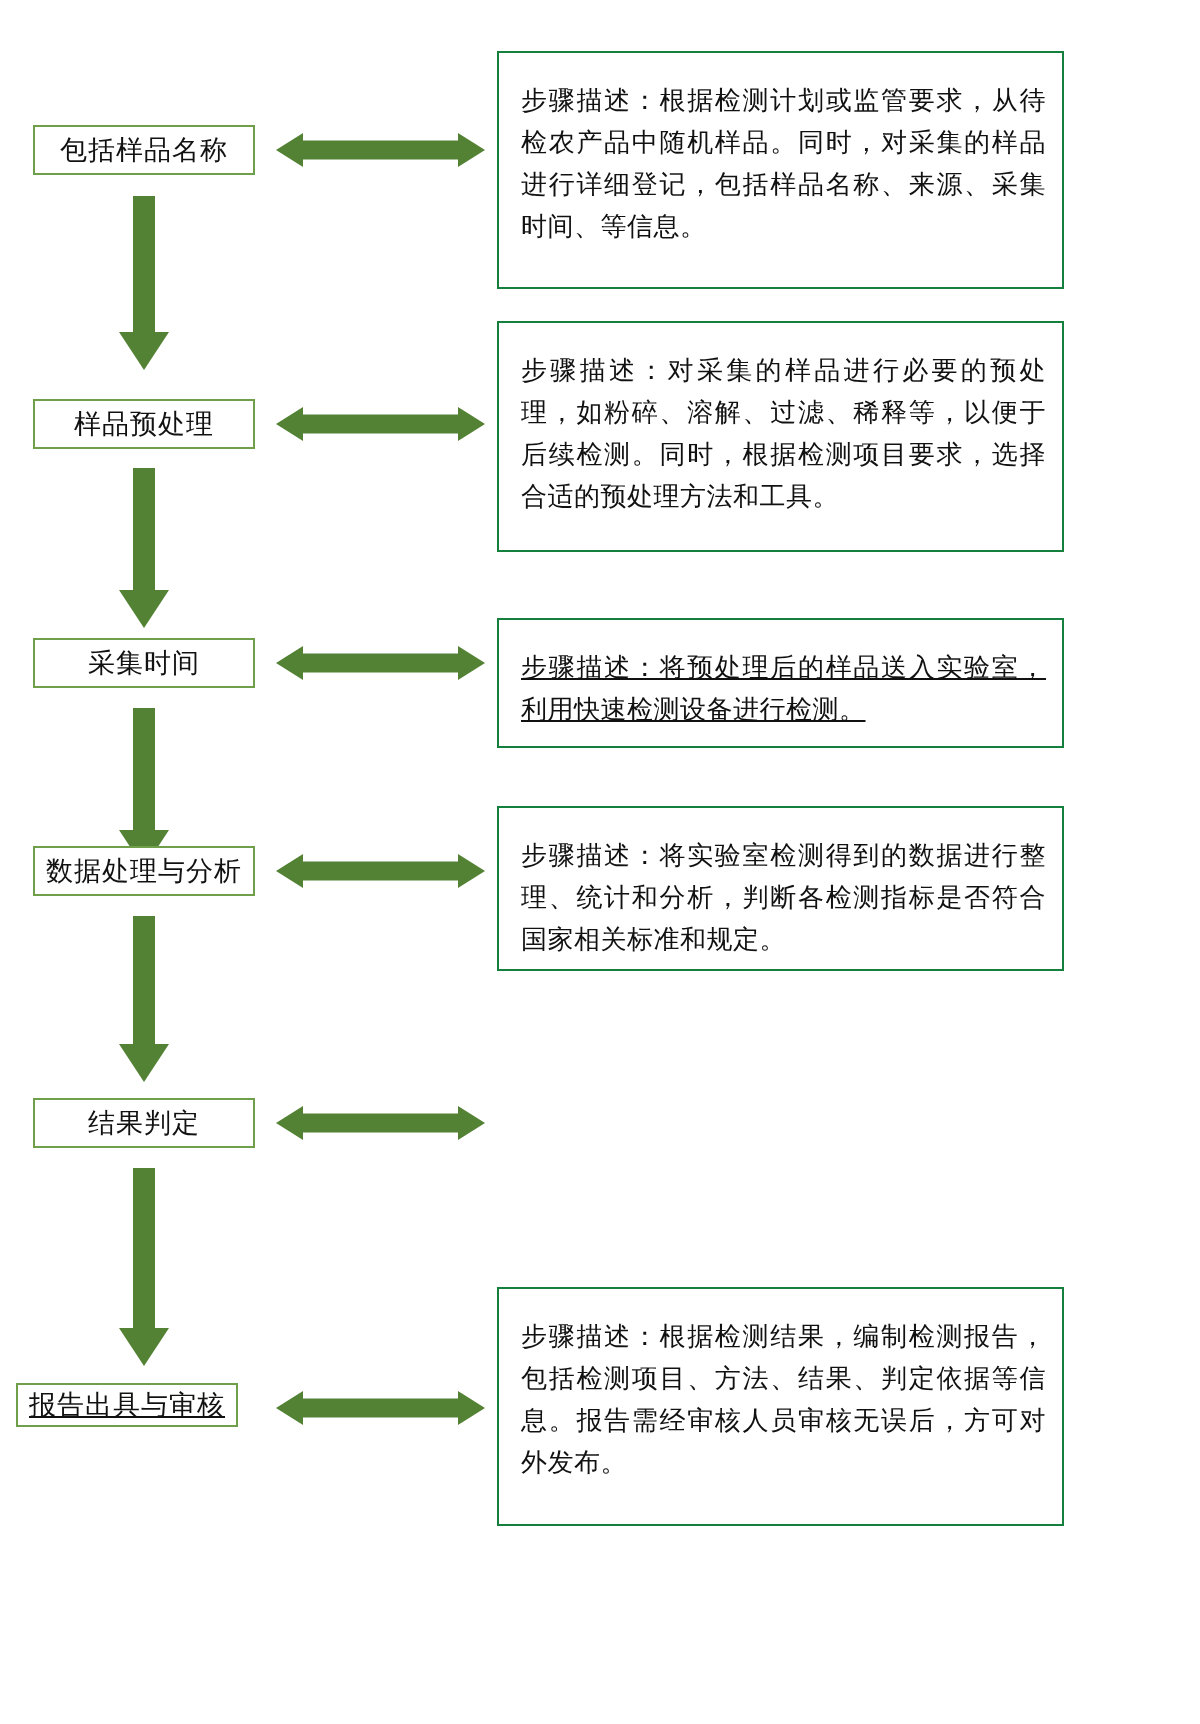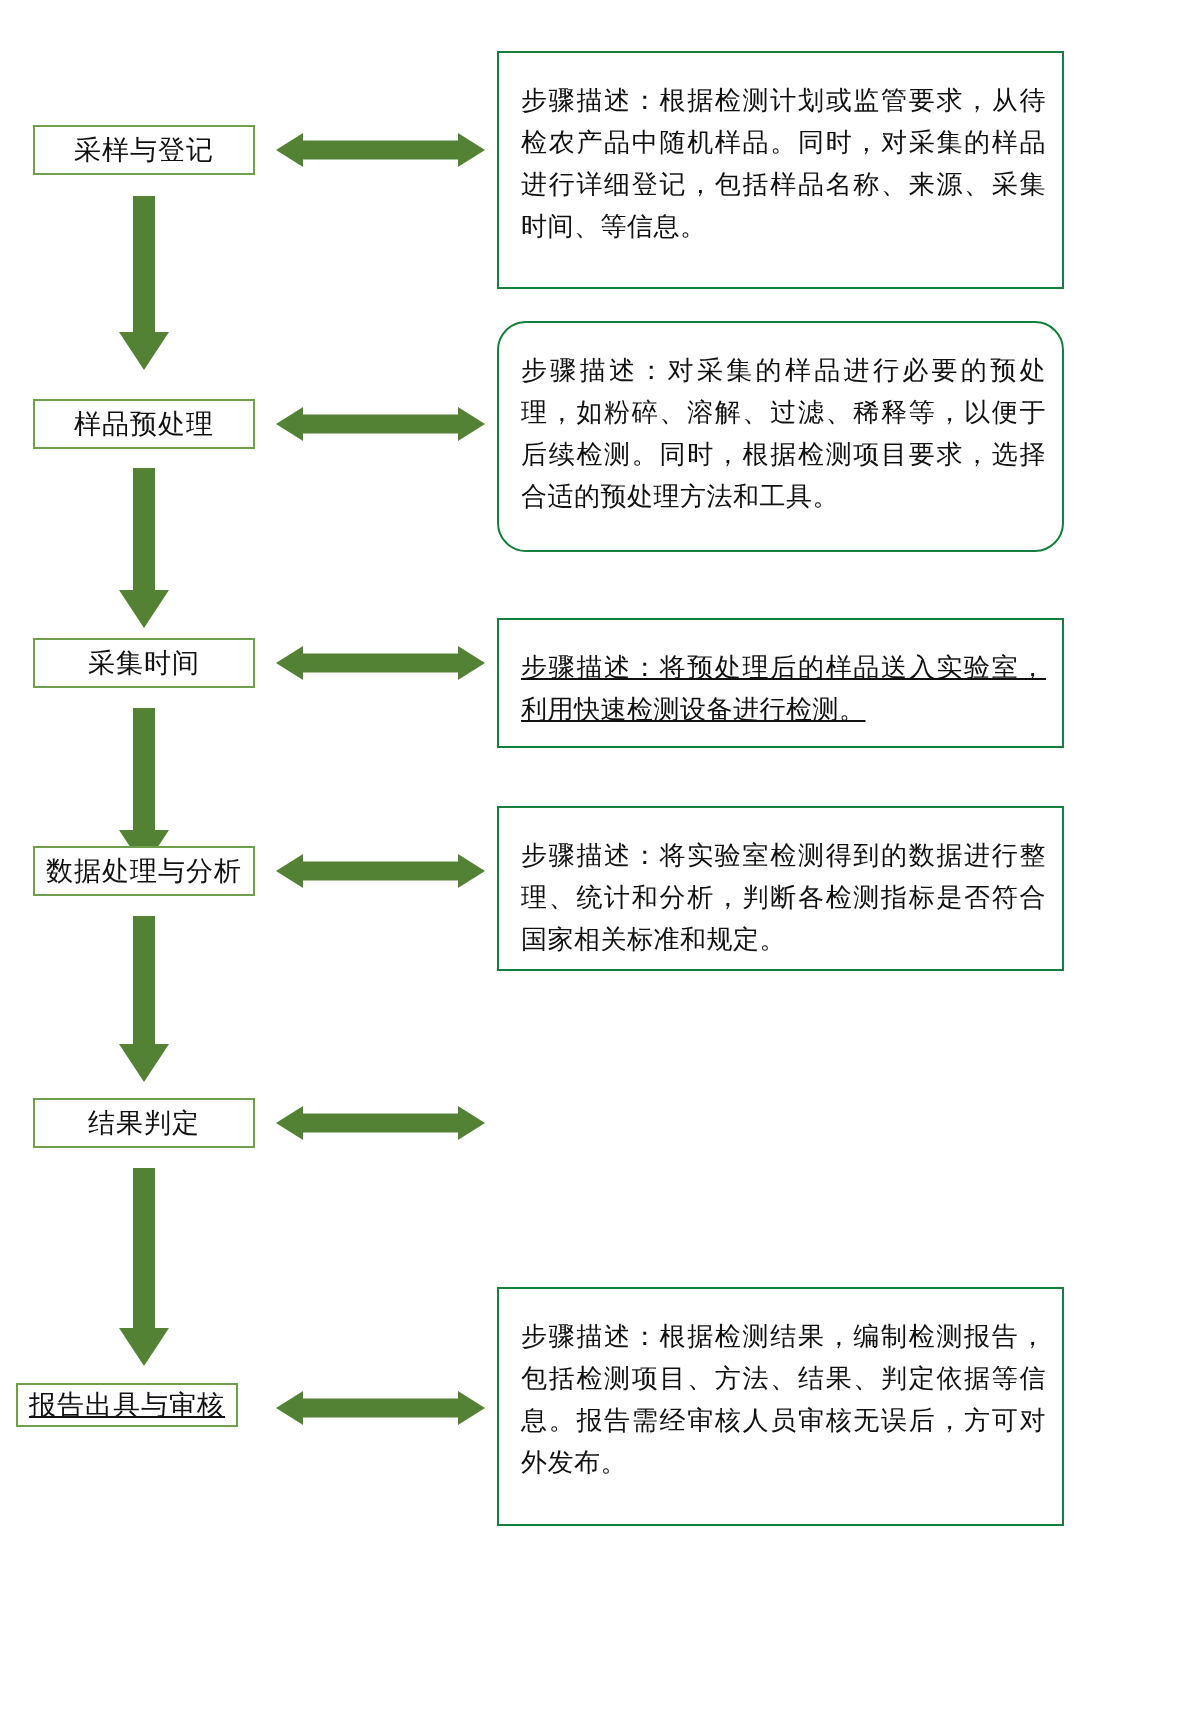--- a/index.html
+++ b/index.html
@@ -112,21 +112,21 @@
     right: 0;
     border-left: 27px solid #538234;
   }
 </style>
 </head>
 <body>
 
 <div id="canvas">
 
   <div class="step-box" style="left:33px; top:125px; width:222px; height:50px;">
-    <span>采样与登记</span>
+    <span>包括样品名称</span>
   </div>
 
   <div class="h-arrow" style="left:276px; top:133px; width:209px;">
     <span class="head-l"></span>
     <span class="bar"></span>
     <span class="head-r"></span>
   </div>
 
   <div class="desc-box" style="left:497px; top:51px; width:567px; height:238px;">
     <span class="txt">步骤描述：根据检测计划或监管要求，从待检农产品中随机样品。同时，对采集的样品进行详细登记，包括样品名称、来源、采集时间、等信息。</span>
@@ -140,21 +140,21 @@
   <div class="step-box" style="left:33px; top:399px; width:222px; height:50px;">
     <span>样品预处理</span>
   </div>
 
   <div class="h-arrow" style="left:276px; top:407px; width:209px;">
     <span class="head-l"></span>
     <span class="bar"></span>
     <span class="head-r"></span>
   </div>
 
-  <div class="desc-box" style="left:497px; top:321px; width:567px; height:231px;border-radius:29px;">
+  <div class="desc-box" style="left:497px; top:321px; width:567px; height:231px;">
     <span class="txt">步骤描述：对采集的样品进行必要的预处理，如粉碎、溶解、过滤、稀释等，以便于后续检测。同时，根据检测项目要求，选择合适的预处理方法和工具。</span>
   </div>
 
   <div class="v-arrow" style="left:97px; top:468px; width:94px; height:160px;">
     <span class="shaft" style="height:122px;"></span>
     <span class="head"></span>
   </div>
 
   <div class="step-box" style="left:33px; top:638px; width:222px; height:50px;">
     <span>采集时间</span>

